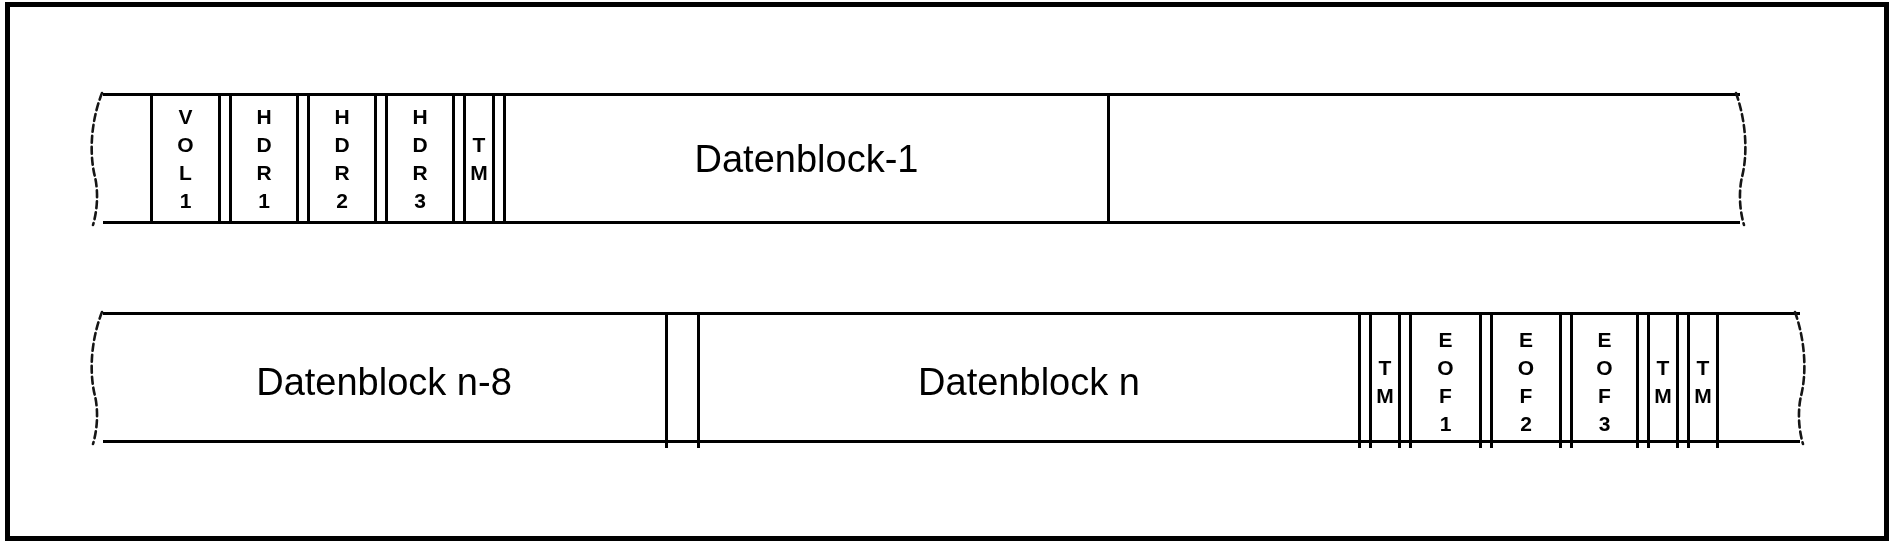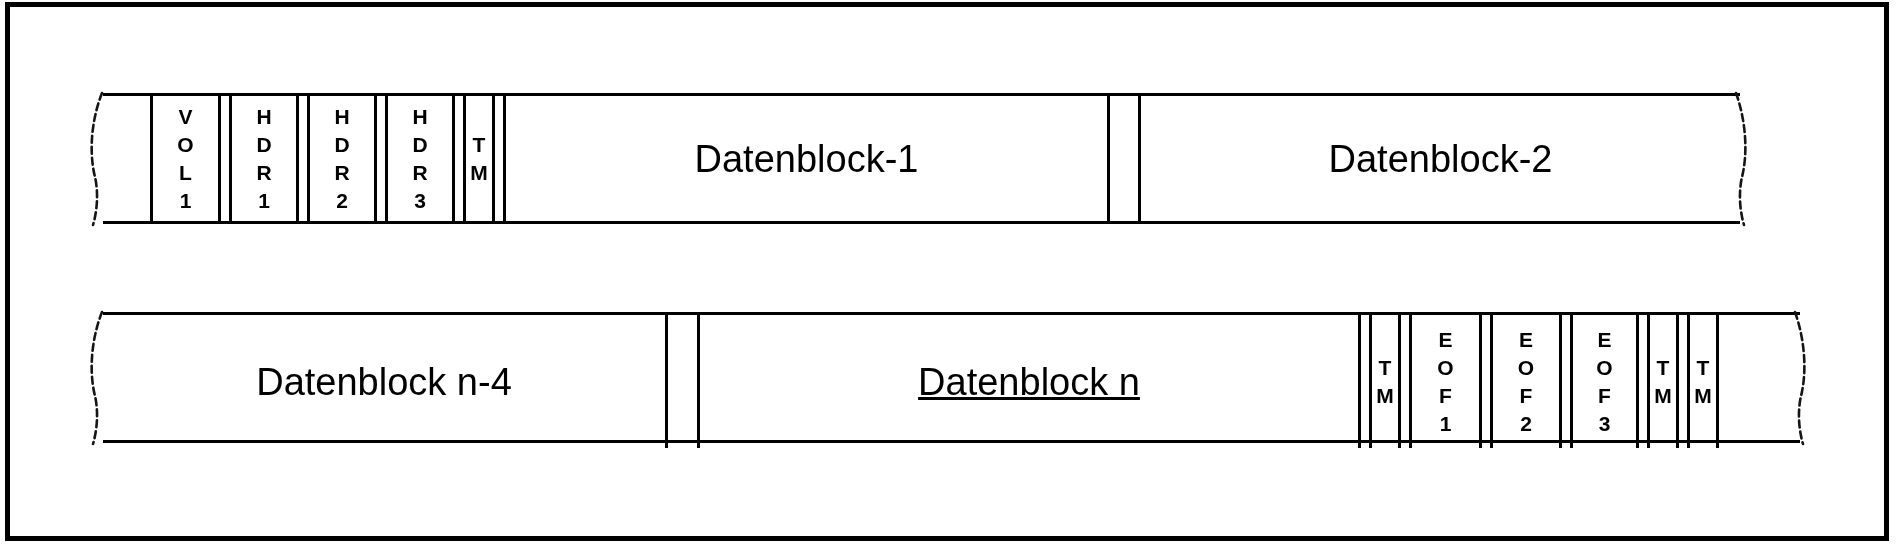--- a/index.html
+++ b/index.html
@@ -66,29 +66,26 @@
         <span class="vchar">R</span>
         <span class="vchar">3</span>
       </div>
       <div class="cell b-left b-right vert" style="left: 360px; width: 32px; height: 125px;">
         <span class="vchar">T</span>
         <span class="vchar">M</span>
       </div>
       <div class="cell b-left b-right" style="left: 400px; width: 607px; height: 125px; align-items: center;">
         <span class="hlabel">Datenblock-1</span>
       </div>
-      <div class="cell b-left" style="left: 1035px; width: 602px; height: 125px;">
-        <span class="hlabel">Datenblock-2</span>
-      </div>
     </div>
   <div class="strip" id="strip-1" style="left:103px;top:312px;width:1697px;height:131px;">
       <div class="cell b-right" style="left: 0px; width: 565px; height: 133px;">
-        <span class="hlabel">Datenblock n-4</span>
+        <span class="hlabel">Datenblock n-8</span>
       </div>
-      <div class="cell b-left b-right" style="left: 594px; width: 664px; height: 133px; text-decoration: underline;">
+      <div class="cell b-left b-right" style="left: 594px; width: 664px; height: 133px;">
         <span class="hlabel">Datenblock n</span>
       </div>
       <div class="cell b-left b-right vert" style="left: 1266px; width: 32px; height: 133px;">
         <span class="vchar">T</span>
         <span class="vchar">M</span>
       </div>
       <div class="cell b-left b-right vert" style="left: 1306px; width: 73px; height: 133px;">
         <span class="vchar">E</span>
         <span class="vchar">O</span>
         <span class="vchar">F</span>

